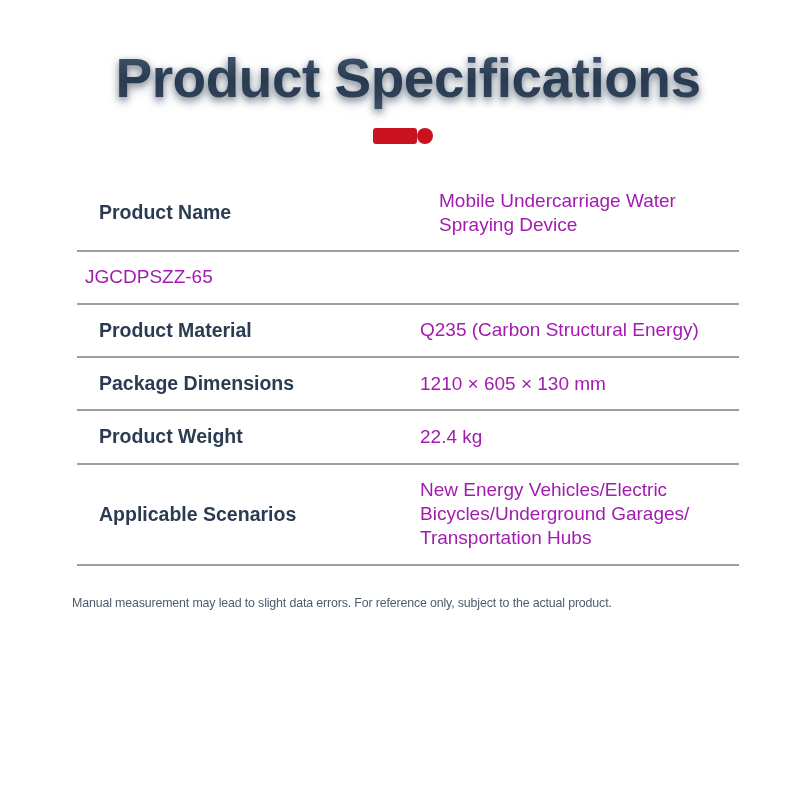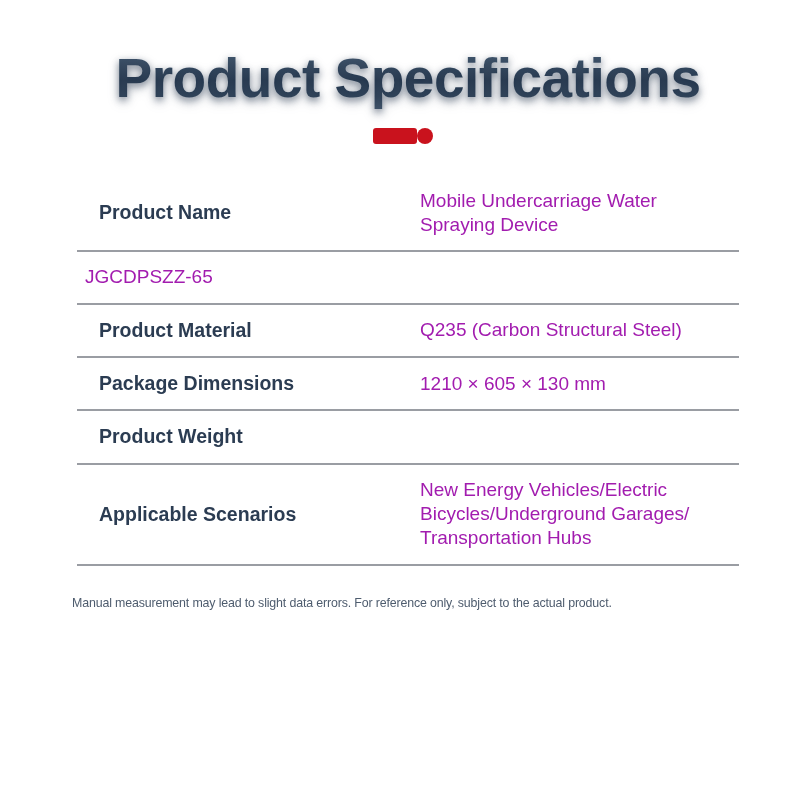--- a/index.html
+++ b/index.html
@@ -68,21 +68,21 @@
     margin: 17px auto 0 auto;
   }
 
   .spec-row {
     display: flex;
     align-items: center;
     border-bottom: 2px solid #9a9da3;
     min-height: 44px;
     padding: 5px 0;
   }
-  .spec-row:first-child { border-top: none; }
+  .spec-row:first-child { border-top: none; gap: 19px; }
 
   .spec-label {
     width: 335px;
     flex: 0 0 335px;
     padding-left: 22px;
     font-size: 19.5px;
     font-weight: bold;
     color: #2b3c52;
     line-height: 1.3;
   }
@@ -131,30 +131,31 @@
     <div class="spec-value">Mobile Undercarriage Water
 Spraying Device</div>
   </div>
 
   <div class="spec-row">
     <div class="spec-value">JGCDPSZZ-65</div>
   </div>
 
   <div class="spec-row">
     <div class="spec-label">Product Material</div>
-    <div class="spec-value">Q235 (Carbon Structural Steel)</div>
+    <div class="spec-value">Q235 (Carbon Structural Energy)</div>
   </div>
 
   <div class="spec-row">
     <div class="spec-label">Package Dimensions</div>
     <div class="spec-value">1210 × 605 × 130 mm</div>
   </div>
 
   <div class="spec-row">
     <div class="spec-label">Product Weight</div>
+    <div class="spec-value">22.4 kg</div>
   </div>
 
   <div class="spec-row">
     <div class="spec-label">Applicable Scenarios</div>
     <div class="spec-value">New Energy Vehicles/Electric
 Bicycles/Underground Garages/
 Transportation Hubs</div>
   </div>
 
 </div>

